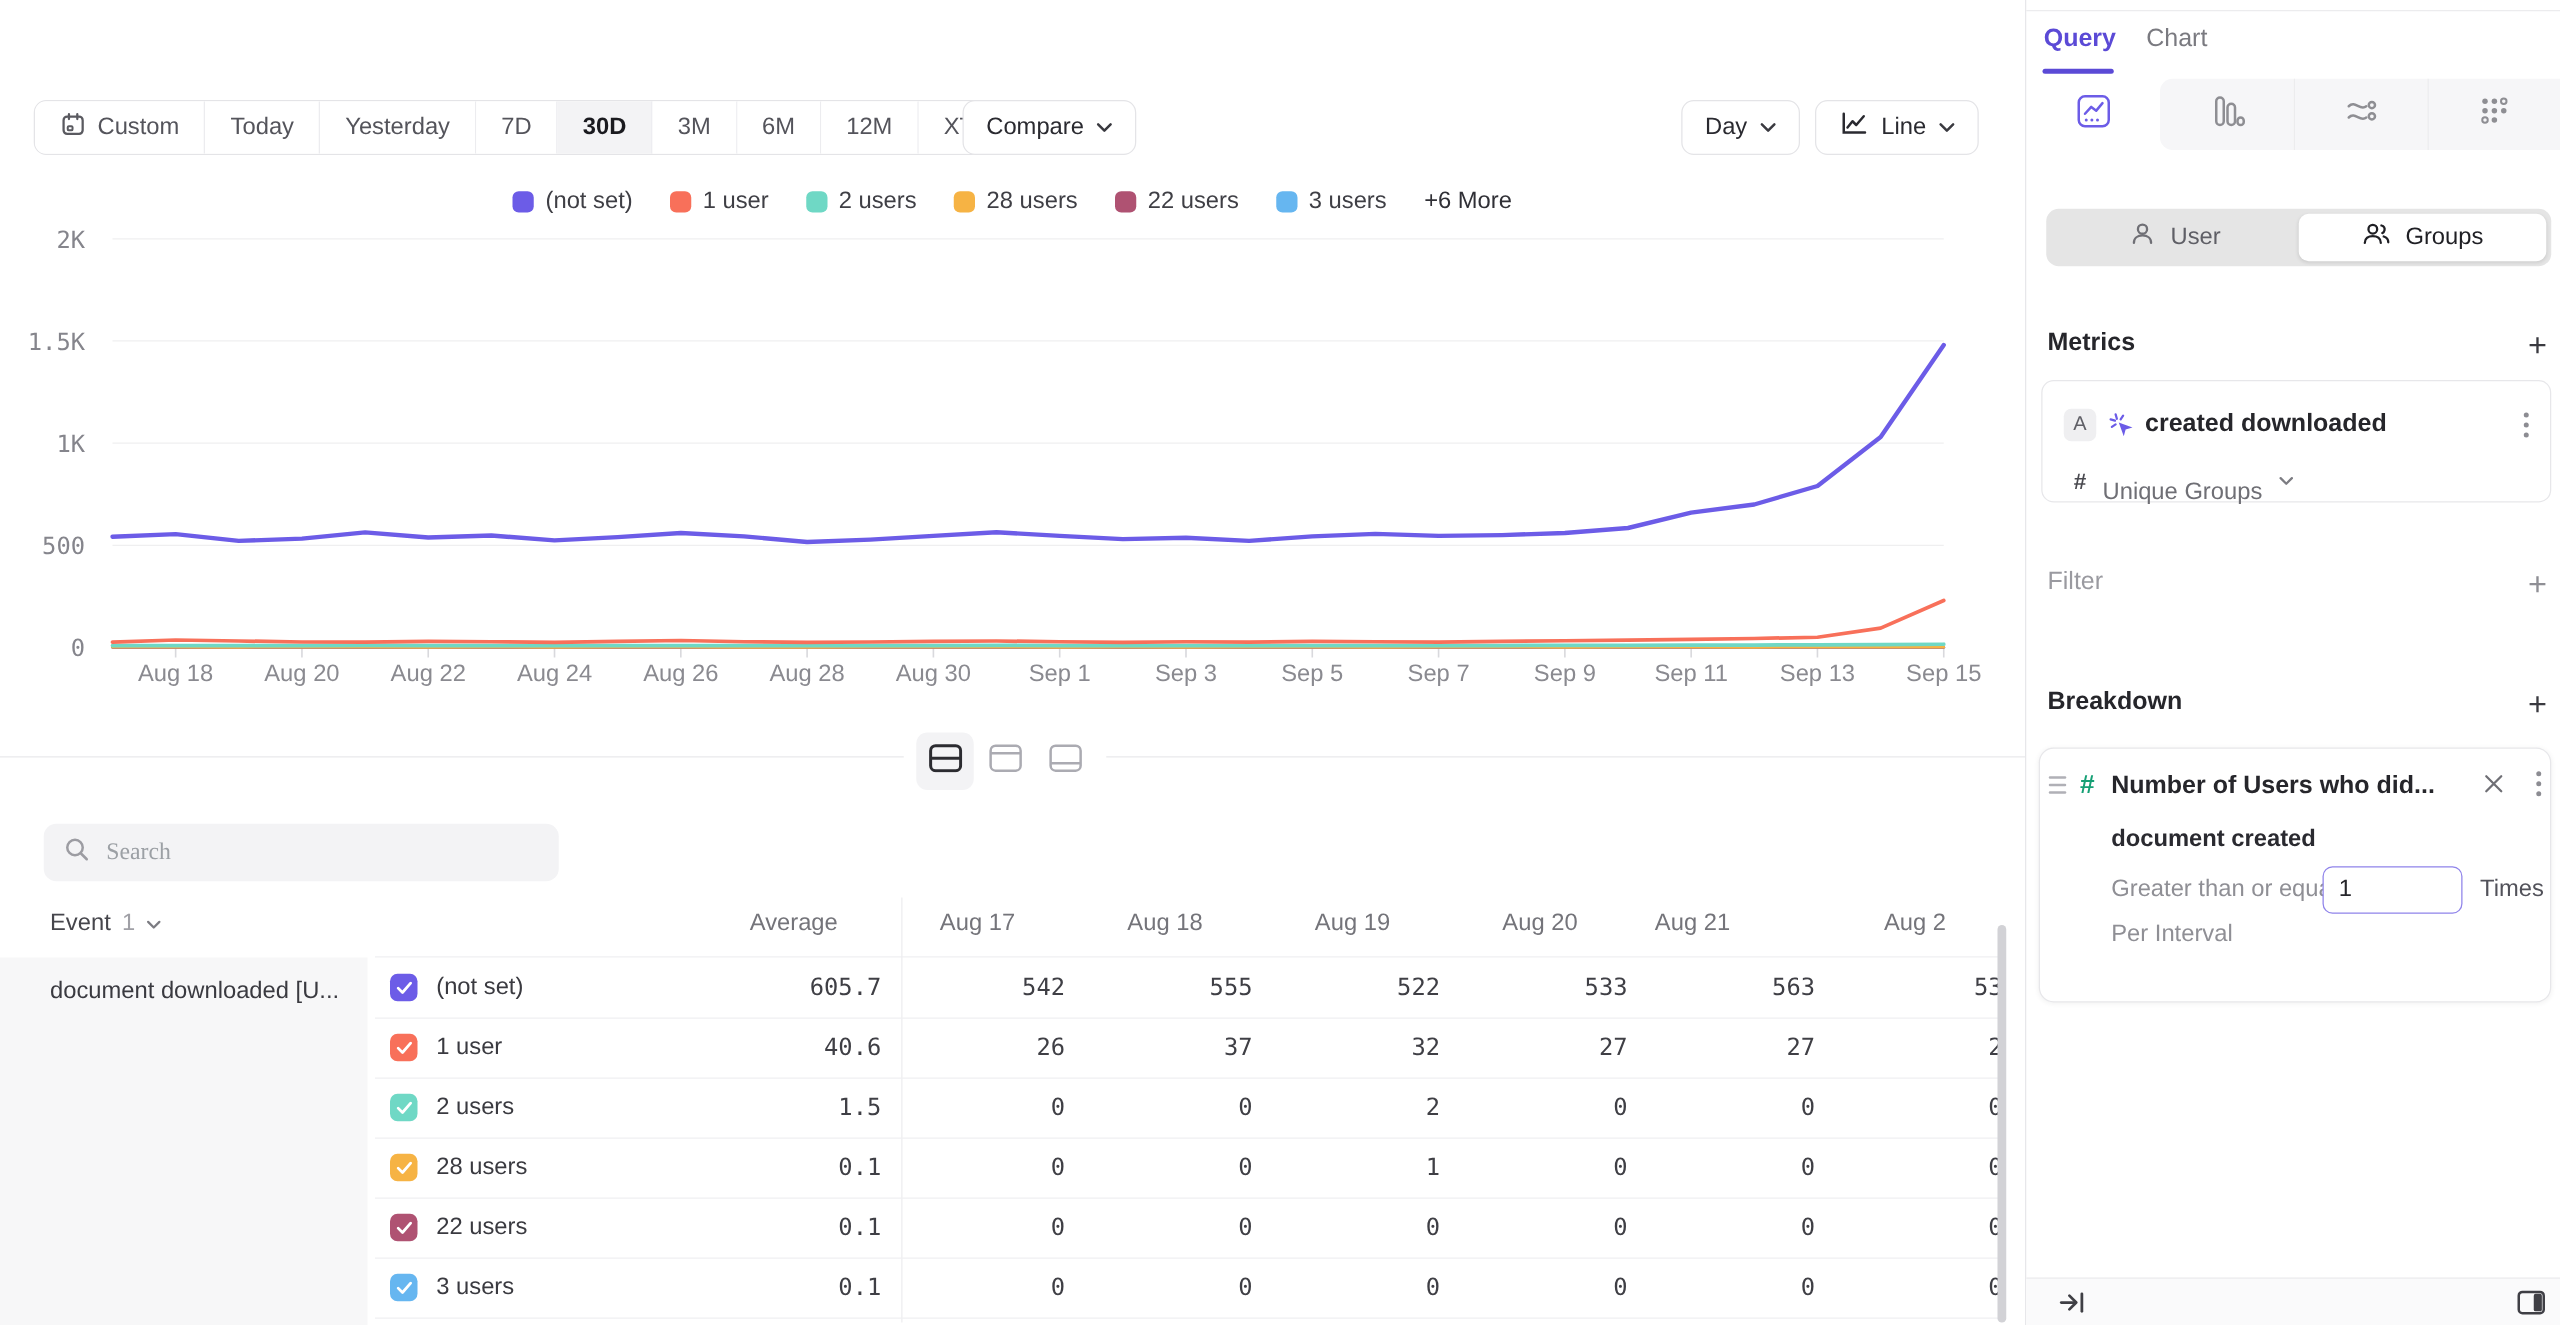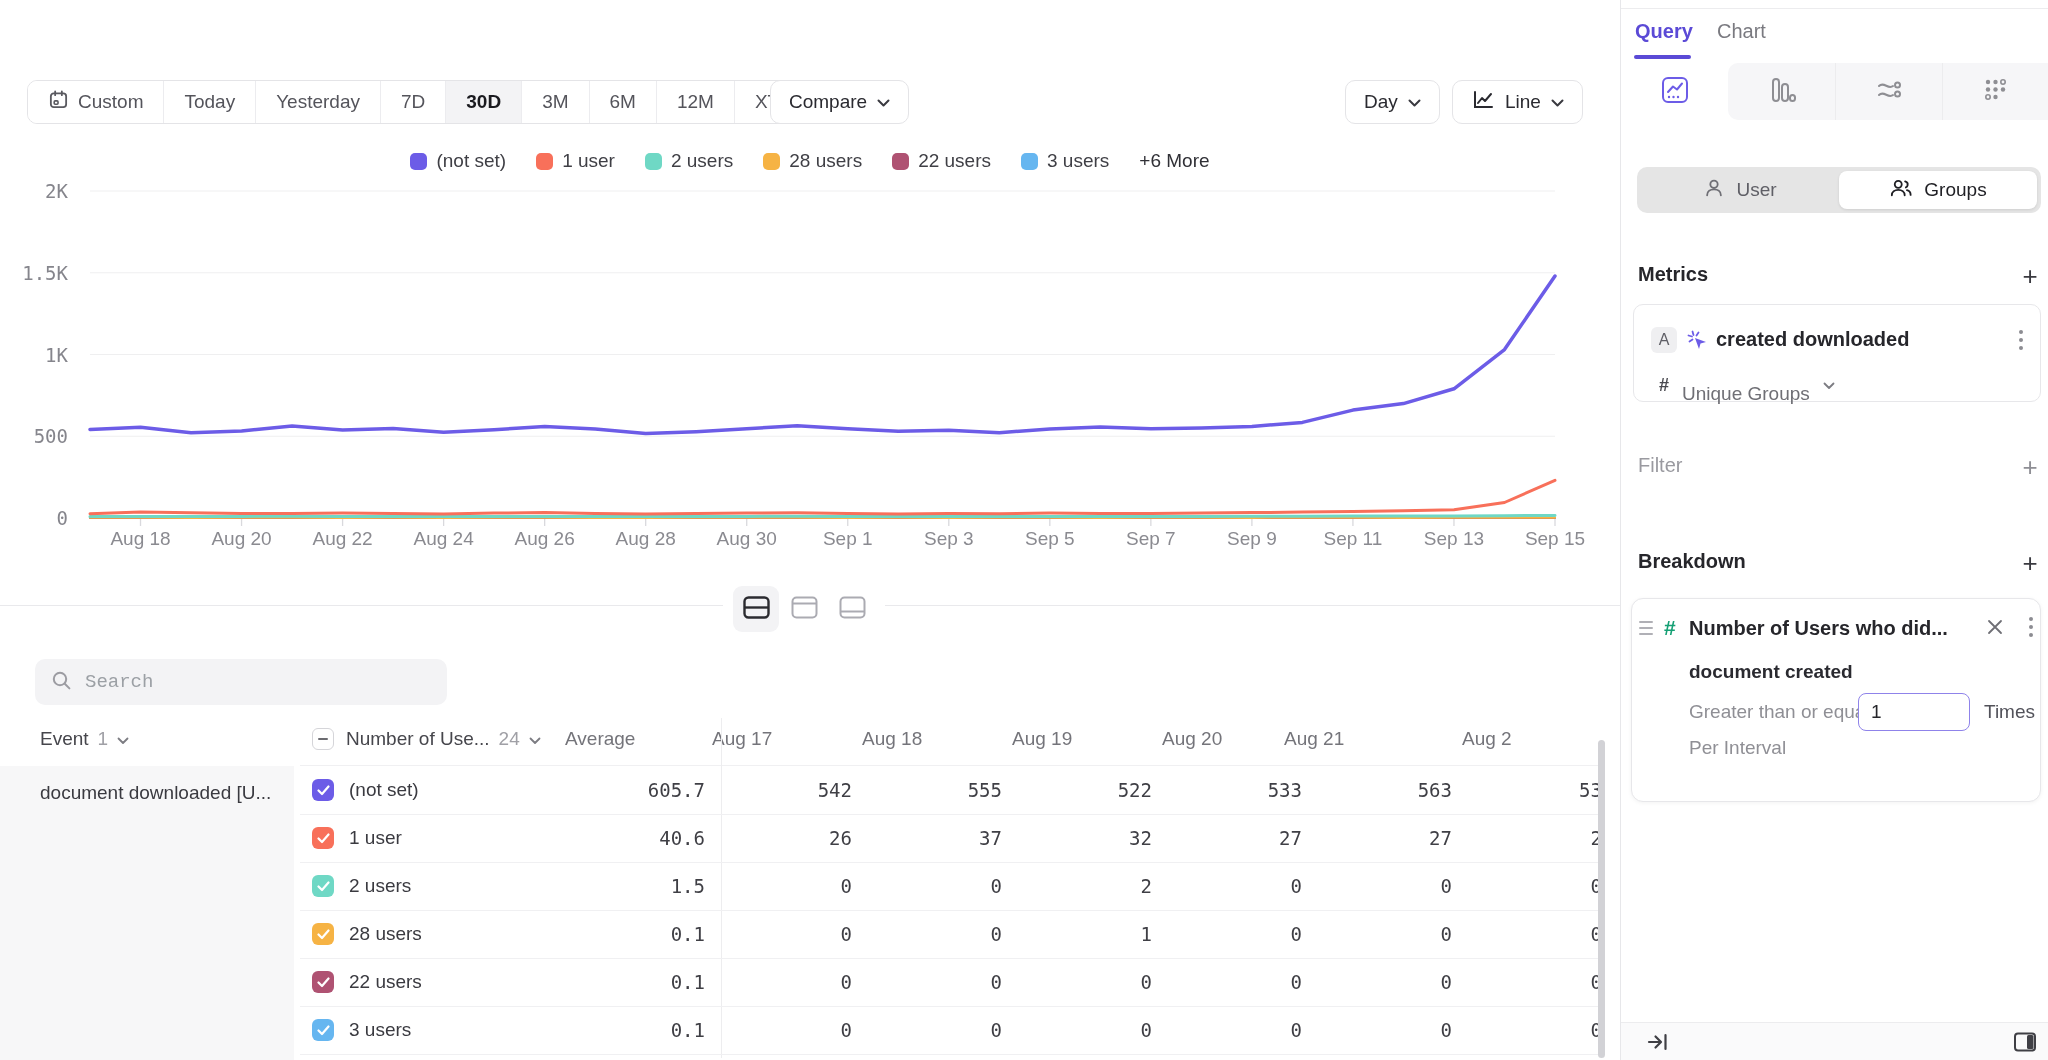--- a/index.html
+++ b/index.html
@@ -30,29 +30,29 @@
   
   .h-divider { position:absolute; left:0; top:605px; width:1620px; height:1px; background:#E9E9EC; }
   .layout-toggles { position:absolute; left:723px; top:584px; display:flex; gap:2px; background:#fff; padding:2px 10px; border-radius:12px; }
   .toggle-btn { width:46px; height:46px; border-radius:9px; display:flex; align-items:center; justify-content:center; cursor:pointer; background:#fff; }
   .toggle-btn.active { background:#F3F3F5; }
 
   
   .search-box { position:absolute; left:35px; top:659px; width:412px; height:46px; background:#F3F3F5; border-radius:10px;
                 display:flex; align-items:center; gap:13px; padding:0 16px; }
   .search-box input { border:none; outline:none; background:transparent; font-size:19px; color:#3A3A40; width:100%;
-                      font-family:Liberation Mono, monospace; }
+                      font-family:Liberation Serif, serif; }
   .search-box input::placeholder { color:#9CA0A5; }
 
   
   .tbl { position:absolute; left:0; top:714px; width:1620px; height:346px; overflow:hidden; }
   .tbl-head-item { position:absolute; top:0; height:50px; display:flex; align-items:center; gap:9px; font-size:19px; }
   .head-label { color:#46464C; }
   .head-count { color:#A0A0A6; }
-  .head-right { position:absolute; top:0; height:50px; display:flex; align-items:center; justify-content:flex-start; font-size:19px; color:#74747A; }
+  .head-right { position:absolute; top:0; height:50px; display:flex; align-items:center; justify-content:center; font-size:19px; color:#74747A; }
   .event-panel { position:absolute; left:0; top:52px; width:294px; height:294px; background:#F7F7F8; }
   .event-row { padding:16px 0 0 40px; font-size:19px; color:#3A3A40; white-space:nowrap; overflow:hidden; cursor:pointer; }
   .row-sep { position:absolute; left:300px; width:1300px; height:1px; background:#F0F0F2; }
   .v-divider { position:absolute; left:721px; top:4px; width:1px; height:340px; background:#EDEDEF; }
   .series-cell { position:absolute; left:312px; display:flex; align-items:center; gap:15px; height:48px; cursor:pointer; }
   .series-name { font-size:19px; color:#3A3A40; }
   .num-cell { position:absolute; height:48px; display:flex; align-items:center; justify-content:flex-end; font-family:"DejaVu Sans Mono", monospace; font-size:19px; color:#3F3F45; }
   .cbx { width:22px; height:22px; border-radius:6px; display:flex; align-items:center; justify-content:center; flex:0 0 auto; cursor:pointer; }
   .cbx.empty { background:#fff; border:1.5px solid #D5D5D9; }
   .scroll-thumb { position:absolute; left:1598px; top:740px; width:7px; height:318px; background:#D2D2D6; border-radius:4px; }
@@ -289,34 +289,20 @@
     <div class="tbl-head-item" style="left:40px;">
       <span class="head-label">Event</span>
       <span class="head-count">1</span>
       <span class="chev">
         <svg width="12" height="8" viewBox="0 0 12 8">
             <path d="M1.5 1.5 L6 6 L10.5 1.5" fill="none" stroke="#7C7C82" stroke-width="1.8" stroke-linecap="round" stroke-linejoin="round"></path>
           </svg>
       </span>
     </div>
 
-    <div class="tbl-head-item" style="left:312px;">
-      <span class="cbx empty">
-        <svg width="12" height="12" viewBox="0 0 12 12">
-            <path d="M2 6 H10" stroke="#6B6B70" stroke-width="2" stroke-linecap="round"></path>
-          </svg>
-      </span>
-      <span class="head-label" style="margin-left:3px;">Number of Use...</span>
-      <span class="head-count">24</span>
-      <span class="chev">
-        <svg width="12" height="8" viewBox="0 0 12 8">
-            <path d="M1.5 1.5 L6 6 L10.5 1.5" fill="none" stroke="#7C7C82" stroke-width="1.8" stroke-linecap="round" stroke-linejoin="round"></path>
-          </svg>
-      </span>
-    </div>
 
     <div class="head-right" style="left:565px; width:140px;">
       <span>Average</span>
     </div>
 
     <div id="dateHeads">
         <div class="head-right" style="left: 712px; width: 140px;">
           <span>Aug 17</span>
         </div>
         <div class="head-right" style="left: 862px; width: 140px;">

